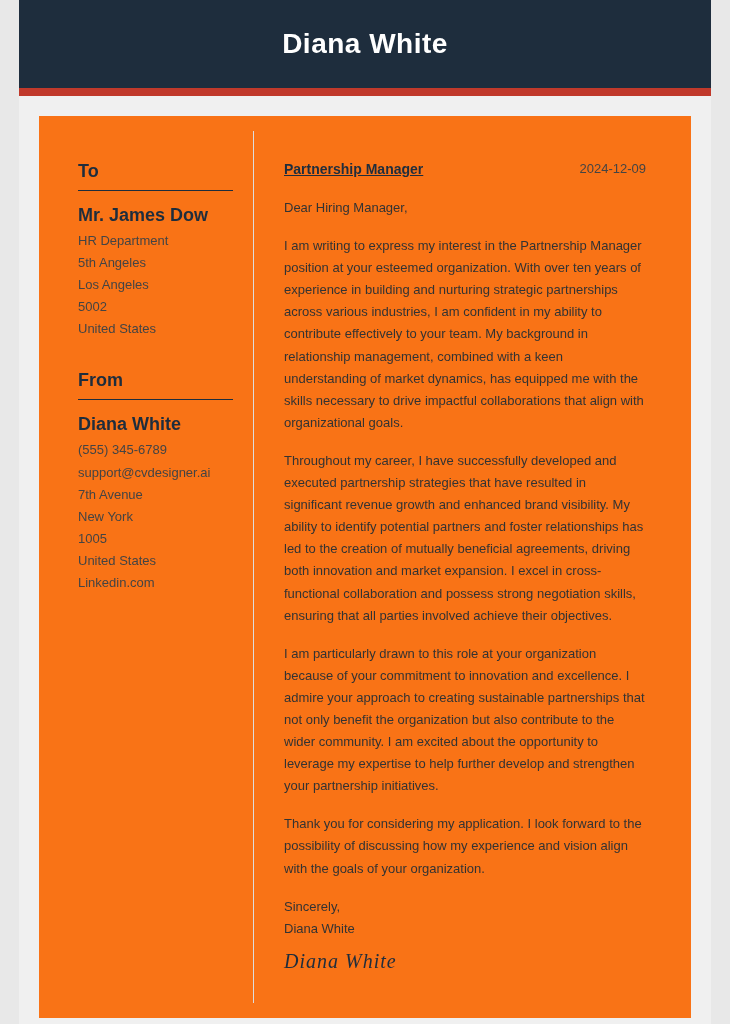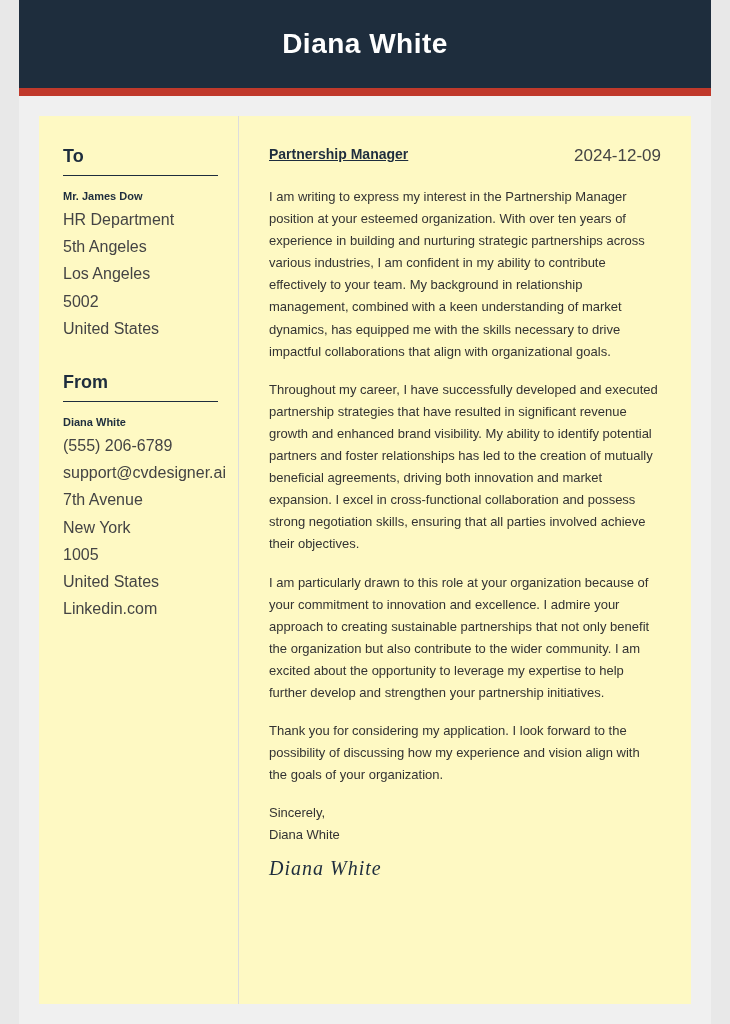--- a/index.html
+++ b/index.html
@@ -37,23 +37,23 @@
 
     .header-divider {
       height: 8px;
       background: #c0392b;
       width: 100%;
     }
 
     .content-area {
       display: flex;
       flex: 1;
-      background: #fef9c3;
+      background: #f97316;
       margin: 20px;
-      padding: 0;
+      padding: 15px;
     }
 
     .sidebar {
       width: 200px;
       min-width: 200px;
       padding: 30px 20px 30px 24px;
       border-right: 1px solid #ddd;
     }
 
     .sidebar-section-title {
@@ -63,28 +63,28 @@
       margin-bottom: 8px;
     }
 
     .sidebar-divider {
       border: none;
       border-top: 1.5px solid #1e2d3d;
       margin-bottom: 14px;
     }
 
     .sidebar-name {
-      font-size: 11px;
+      font-size: 18px;
       font-weight: 700;
       color: #1e2d3d;
       margin-bottom: 4px;
     }
 
     .sidebar-detail {
-      font-size: 16px;
+      font-size: 13px;
       color: #444;
       line-height: 1.7;
     }
 
     .from-section {
       margin-top: 30px;
     }
 
     .main-content {
       flex: 1;
@@ -99,21 +99,21 @@
     }
 
     .position-title {
       font-size: 14px;
       font-weight: 700;
       color: #1e2d3d;
       text-decoration: underline;
     }
 
     .letter-date {
-      font-size: 17px;
+      font-size: 13px;
       color: #444;
     }
 
     .letter-body {
       font-size: 13px;
       color: #333;
       line-height: 1.7;
     }
 
     .letter-body p {
@@ -161,40 +161,41 @@
           <span>5002</span><br>
           <span>United States</span>
         </div>
       </div>
 
       <div class="from-section">
         <div class="sidebar-section-title">From</div>
         <hr class="sidebar-divider">
         <div class="sidebar-name">Diana White</div>
         <div class="sidebar-detail">
-          <span>(555) 206-6789</span><br>
+          <span>(555) 345-6789</span><br>
           <span>support@cvdesigner.ai</span><br>
           <span>7th Avenue</span><br>
           <span>New York</span><br>
           <span>1005</span><br>
           <span>United States</span><br>
           <span>Linkedin.com</span>
         </div>
       </div>
 
     </div>
 
     <div class="main-content">
 
       <div class="letter-header">
         <div class="position-title">Partnership Manager</div>
         <div class="letter-date">2024-12-09</div>
       </div>
 
       <div class="letter-body">
+        <p>Dear Hiring Manager,</p>
         <p>I am writing to express my interest in the Partnership Manager position at your esteemed organization. With over ten years of experience in building and nurturing strategic partnerships across various industries, I am confident in my ability to contribute effectively to your team. My background in relationship management, combined with a keen understanding of market dynamics, has equipped me with the skills necessary to drive impactful collaborations that align with organizational goals.</p>
         <p>Throughout my career, I have successfully developed and executed partnership strategies that have resulted in significant revenue growth and enhanced brand visibility. My ability to identify potential partners and foster relationships has led to the creation of mutually beneficial agreements, driving both innovation and market expansion. I excel in cross-functional collaboration and possess strong negotiation skills, ensuring that all parties involved achieve their objectives.</p>
         <p>I am particularly drawn to this role at your organization because of your commitment to innovation and excellence. I admire your approach to creating sustainable partnerships that not only benefit the organization but also contribute to the wider community. I am excited about the opportunity to leverage my expertise to help further develop and strengthen your partnership initiatives.</p>
         <p>Thank you for considering my application. I look forward to the possibility of discussing how my experience and vision align with the goals of your organization.</p>
       </div>
 
       <div class="signature-text">
         <span>Sincerely,</span><br>
         <span>Diana White</span>
       </div>

